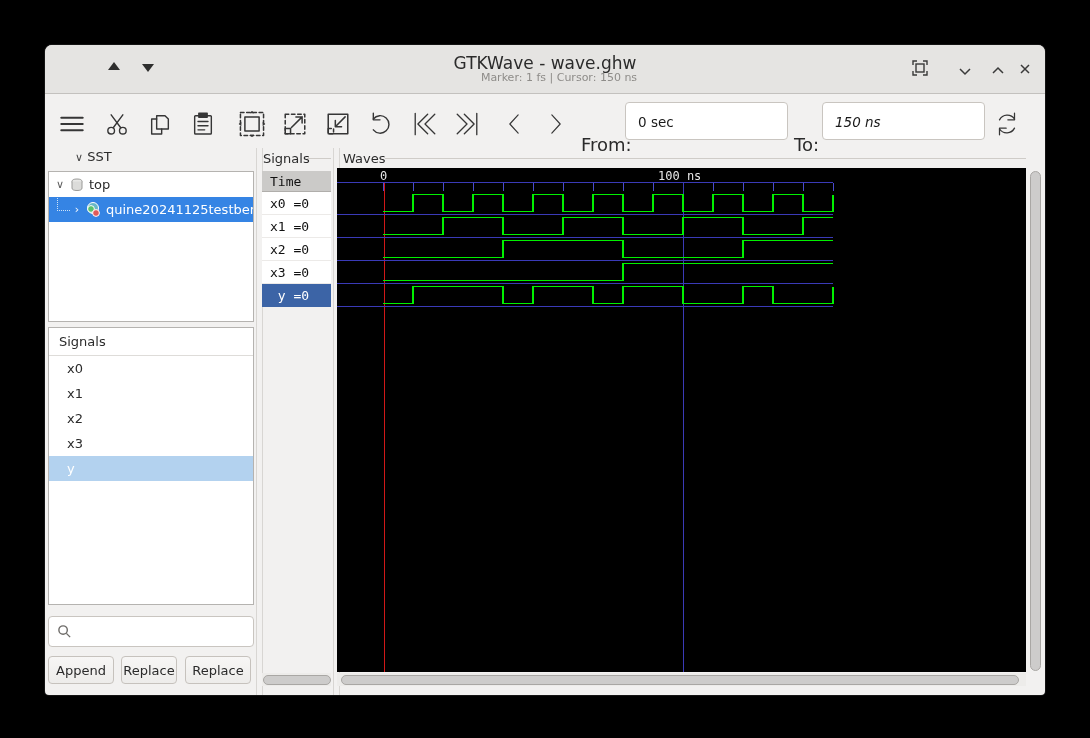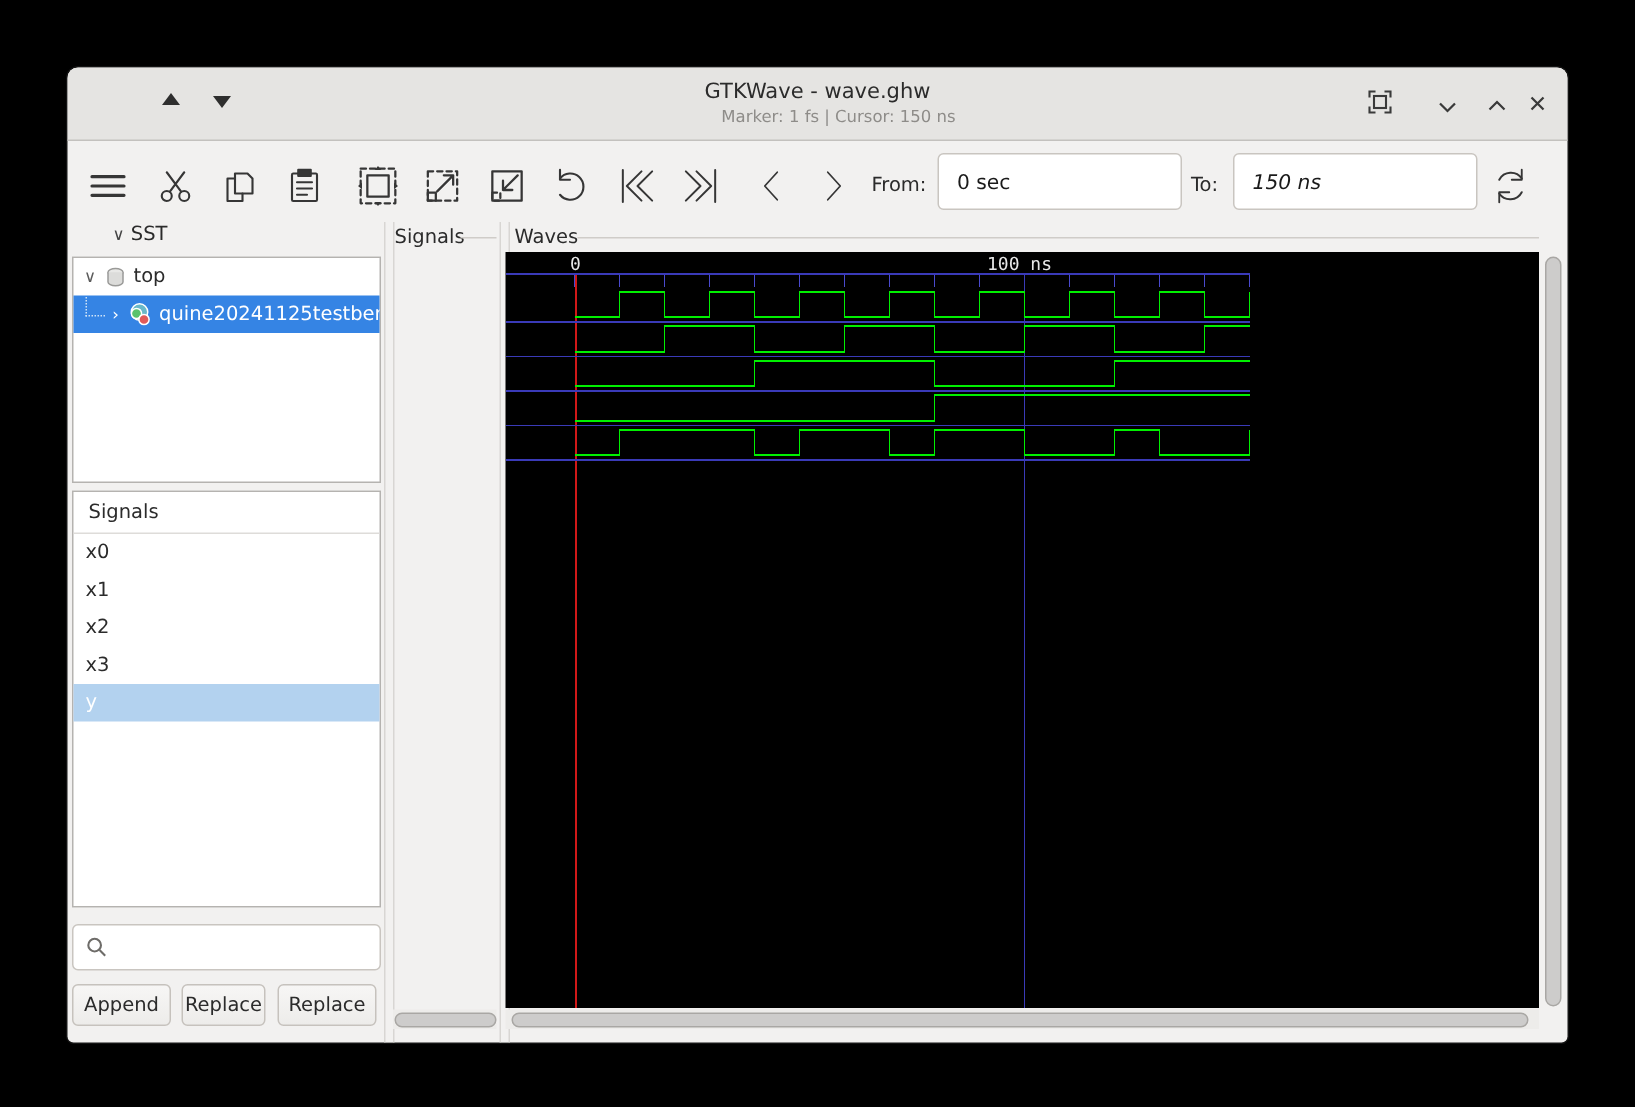--- a/index.html
+++ b/index.html
@@ -4,41 +4,41 @@
 <style>
   html,body{margin:0;padding:0;background:#000;}
   body{width:1090px;height:738px;position:relative;font-family:"DejaVu Sans","Liberation Sans",sans-serif;-webkit-font-smoothing:antialiased;}
   .abs{position:absolute;}
   #window{left:45px;top:45px;width:1000px;height:650px;background:#f2f1f0;border-radius:7px 7px 4px 4px;overflow:hidden;box-shadow:0 0 0 1px #141414;}
   
   #titlebar{left:0;top:0;width:1000px;height:48px;background:#e5e4e2;border-bottom:1px solid #c3c1be;}
   .tb-tri{width:0;height:0;border-left:6px solid transparent;border-right:6px solid transparent;cursor:default;}
   .tri-up{border-bottom:8px solid #2e2e2e;}
   .tri-down{border-top:8px solid #2e2e2e;}
-  #win-title{left:0;top:8px;width:1000px;text-align:center;font-size:14px;color:#2b2b2b;}
+  #win-title{left:0;top:8px;width:1000px;text-align:center;font-size:17px;color:#2b2b2b;}
   #win-subtitle{left:0;top:26px;width:1000px;text-align:center;font-size:11px;color:#8e8c89;margin-left:14px;}
   .titlebar-btn{color:#3a3a3a;}
   
   #toolbar{left:0;top:49px;width:1000px;height:54px;}
   .tool{top:12px;width:36px;height:36px;display:flex;align-items:center;justify-content:center;cursor:default;}
   .tool svg{stroke:#363636;fill:none;stroke-width:1.7;stroke-linecap:round;stroke-linejoin:round;}
-  .fieldlabel{top:22px;font-size:13px;color:#2b2b2b;}
+  .fieldlabel{top:40px;font-size:18px;color:#2b2b2b;}
   .timefield{top:8px;width:163px;height:38px;background:#fff;border:1px solid #c9c5c0;border-radius:4px;font-size:13.5px;color:#1a1a1a;line-height:38px;padding-left:12px;box-sizing:border-box;}
   
   .framelabel{font-size:13px;color:#2b2b2b;white-space:nowrap;}
   .frameline{height:1px;background:#cfccc8;}
   
   .panel{background:#fff;border:1px solid #b5b3b0;box-sizing:border-box;}
   
   .tree-row{height:25px;display:flex;align-items:center;font-size:13px;color:#2b2b2b;white-space:nowrap;overflow:hidden;}
   .tree-row.selected{background:#3584e4;color:#fff;}
   .expander{font-size:11px;color:#5c5c5c;width:14px;text-align:center;flex:0 0 auto;}
   .tree-row.selected .expander{color:#fff;}
   
-  .sig-row{height:25px;line-height:25px;font-size:13px;color:#2b2b2b;padding-left:8px;}
+  .sig-row{height:25px;line-height:25px;font-size:13px;color:#2b2b2b;padding-left:18px;}
   .sig-row.selected{background:#b3d2ef;color:#fff;}
   #siglist-header{height:27px;line-height:27px;padding-left:10px;font-size:13px;color:#2b2b2b;border-bottom:1px solid #dedcd9;}
   
   #searchbox{background:#fff;border:1px solid #c9c5c0;border-radius:4px;display:flex;align-items:center;padding-left:8px;box-sizing:border-box;}
   
   .action-btn{height:28px;background:linear-gradient(#f7f6f5,#edecea);border:1px solid #c6c2bd;border-radius:4px;font-size:13px;color:#2b2b2b;text-align:center;box-sizing:border-box;display:flex;align-items:center;justify-content:center;cursor:default;}
   
   .divider{top:103px;height:547px;width:5px;border-left:1px solid #d8d6d3;border-right:1px solid #d8d6d3;background:#f2f1f0;cursor:col-resize;}
   
   .mono{font-family:"DejaVu Sans Mono","Liberation Mono",monospace;}
@@ -231,20 +231,30 @@
   <div class="abs action-btn" style="left:3px;top:611px;width:66px;">Append</div>
   <div class="abs action-btn" style="left:76px;top:611px;width:56px;">Replace</div>
   <div class="abs action-btn" style="left:140px;top:611px;width:66px;">Replace</div>
 
   <div class="abs divider" style="left:211px;"></div>
   <div class="abs divider" style="left:288px;"></div>
 
   <div class="abs framelabel" style="left:218px;top:106px;">Signals</div>
   <div class="abs frameline" style="left:262px;top:113px;width:24px;"></div>
 
+  <div class="abs" style="left:217px;top:126px;width:69px;background:#fff;">
+    <div id="time-header" class="mono" style="height:21px;">Time</div>
+    <div id="name-rows">
+        <div class="name-row mono">x0 =0</div>
+        <div class="name-row mono">x1 =0</div>
+        <div class="name-row mono">x2 =0</div>
+        <div class="name-row mono">x3 =0</div>
+        <div class="name-row mono selected"> y =0</div>
+      </div>
+  </div>
 
   <div class="abs sb-track" style="left:217px;top:628px;width:69px;height:13px;">
     <div class="sb-thumb" style="position:absolute;left:1px;top:2px;width:66px;height:8px;"></div>
   </div>
 
   <div class="abs framelabel" style="left:298px;top:106px;">Waves</div>
   <div class="abs frameline" style="left:340px;top:113px;width:641px;"></div>
 
   <div id="wave-black" class="abs" style="left:292px;top:123px;width:689px;height:504px;">
     <svg id="wave-svg" width="689" height="504">

